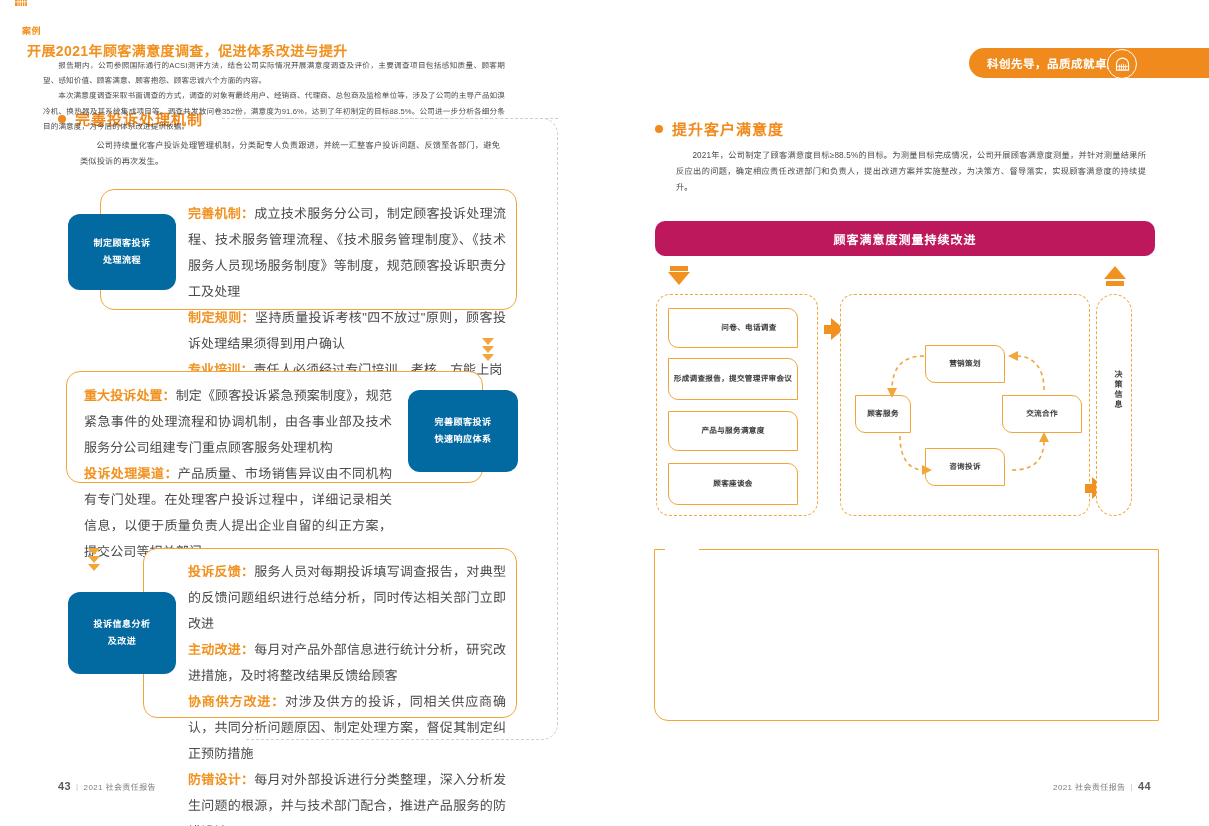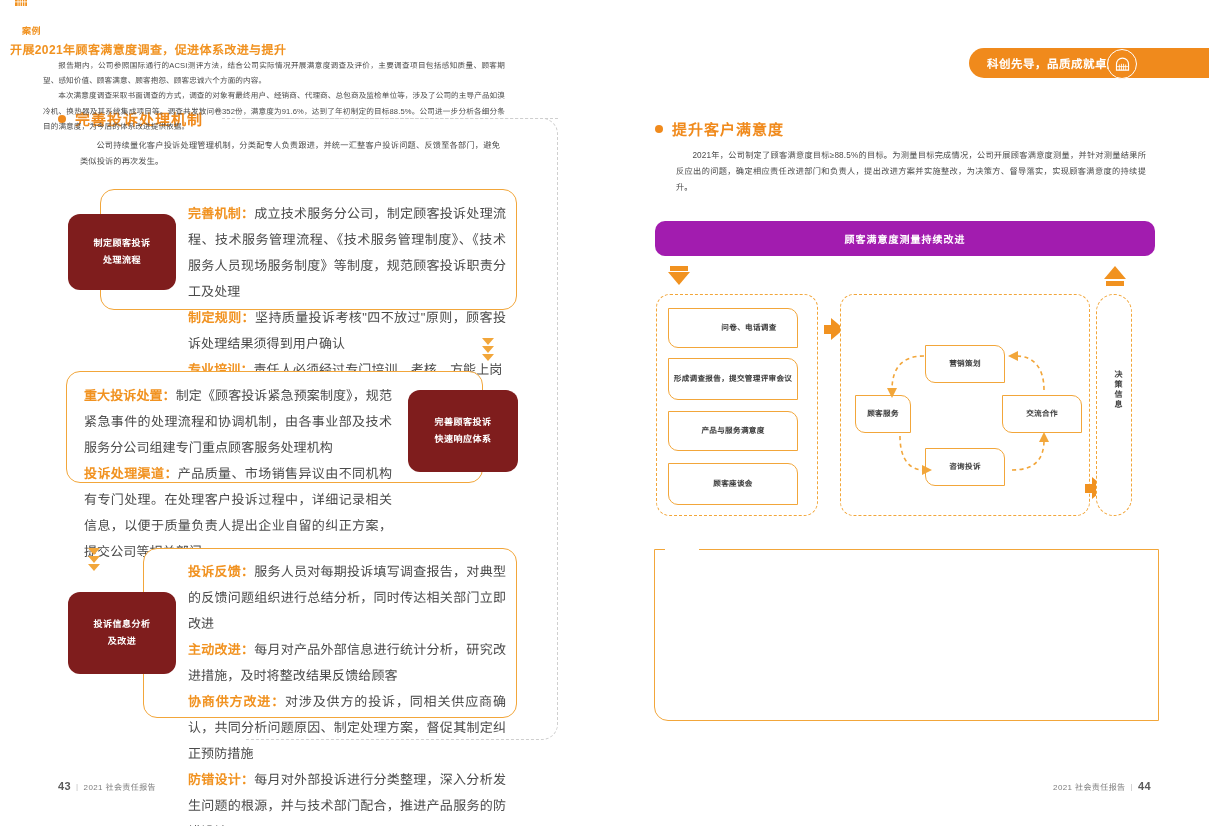--- a/index.html
+++ b/index.html
@@ -70,21 +70,21 @@
     left:245px;top:118px;width:312px;height:620px;
     border-right:1px dashed #cfcfcf;
     border-top:1px dashed #cfcfcf;
     border-bottom:1px dashed #cfcfcf;
     border-top-right-radius:16px;
     border-bottom-right-radius:16px;
     border-left:none;
     pointer-events:none;
   }
   .orange-box{
-    background:#7f1d1d;
+    background:#0369a1;
     border-radius:12px;
     color:#fff;
     font-size:9px;
     font-weight:bold;
     line-height:1.9;
     display:flex;flex-direction:column;
     align-items:center;justify-content:center;
     text-align:center;
     letter-spacing:.5px;
     box-sizing:border-box;
@@ -106,22 +106,22 @@
   .chev{
     width:0;height:0;
     border-left:6px solid transparent;
     border-right:6px solid transparent;
     border-top:7px solid #F2A63A;
   }
 
   
   .flow-title{
     position:absolute;left:655px;top:221px;width:500px;height:35px;
-    background:#a21caf;border-radius:10px;
-    color:#fff;font-size:10px;font-weight:bold;letter-spacing:1px;
+    background:#be185d;border-radius:10px;
+    color:#fff;font-size:12px;font-weight:bold;letter-spacing:1px;
     display:flex;align-items:center;justify-content:center;
   }
   .dash-panel{
     position:absolute;
     border:1.6px dashed #F2A63A;
     border-radius:14px;
     box-sizing:border-box;
     background:#fff;
   }
   .node-box{
@@ -175,22 +175,22 @@
   }
   .case-notch{
     position:absolute;left:10px;top:-9px;width:34px;height:18px;background:#fff;
   }
   .case-icon{position:absolute;left:12px;top:-9px;width:18px;height:18px;}
   .case-label{
     position:absolute;left:22px;top:24px;
     color:#F19220;font-weight:bold;font-size:9px;letter-spacing:.5px;
   }
   .case-head{
-    position:absolute;left:10px;top:40px;
-    color:#F19220;font-weight:bold;font-size:12px;letter-spacing:.4px;
+    position:absolute;left:27px;top:40px;
+    color:#F19220;font-weight:bold;font-size:14px;letter-spacing:.4px;
   }
   .case-body{
     position:absolute;left:22px;top:58px;width:462px;
     font-size:7.6px;line-height:2.0;color:#4b4b4b;text-align:justify;letter-spacing:.1px;margin-left:21px;
   }
   .case-body p{margin:0;text-indent:2em;}
 
   
   .footer{
     position:absolute;bottom:34px;

